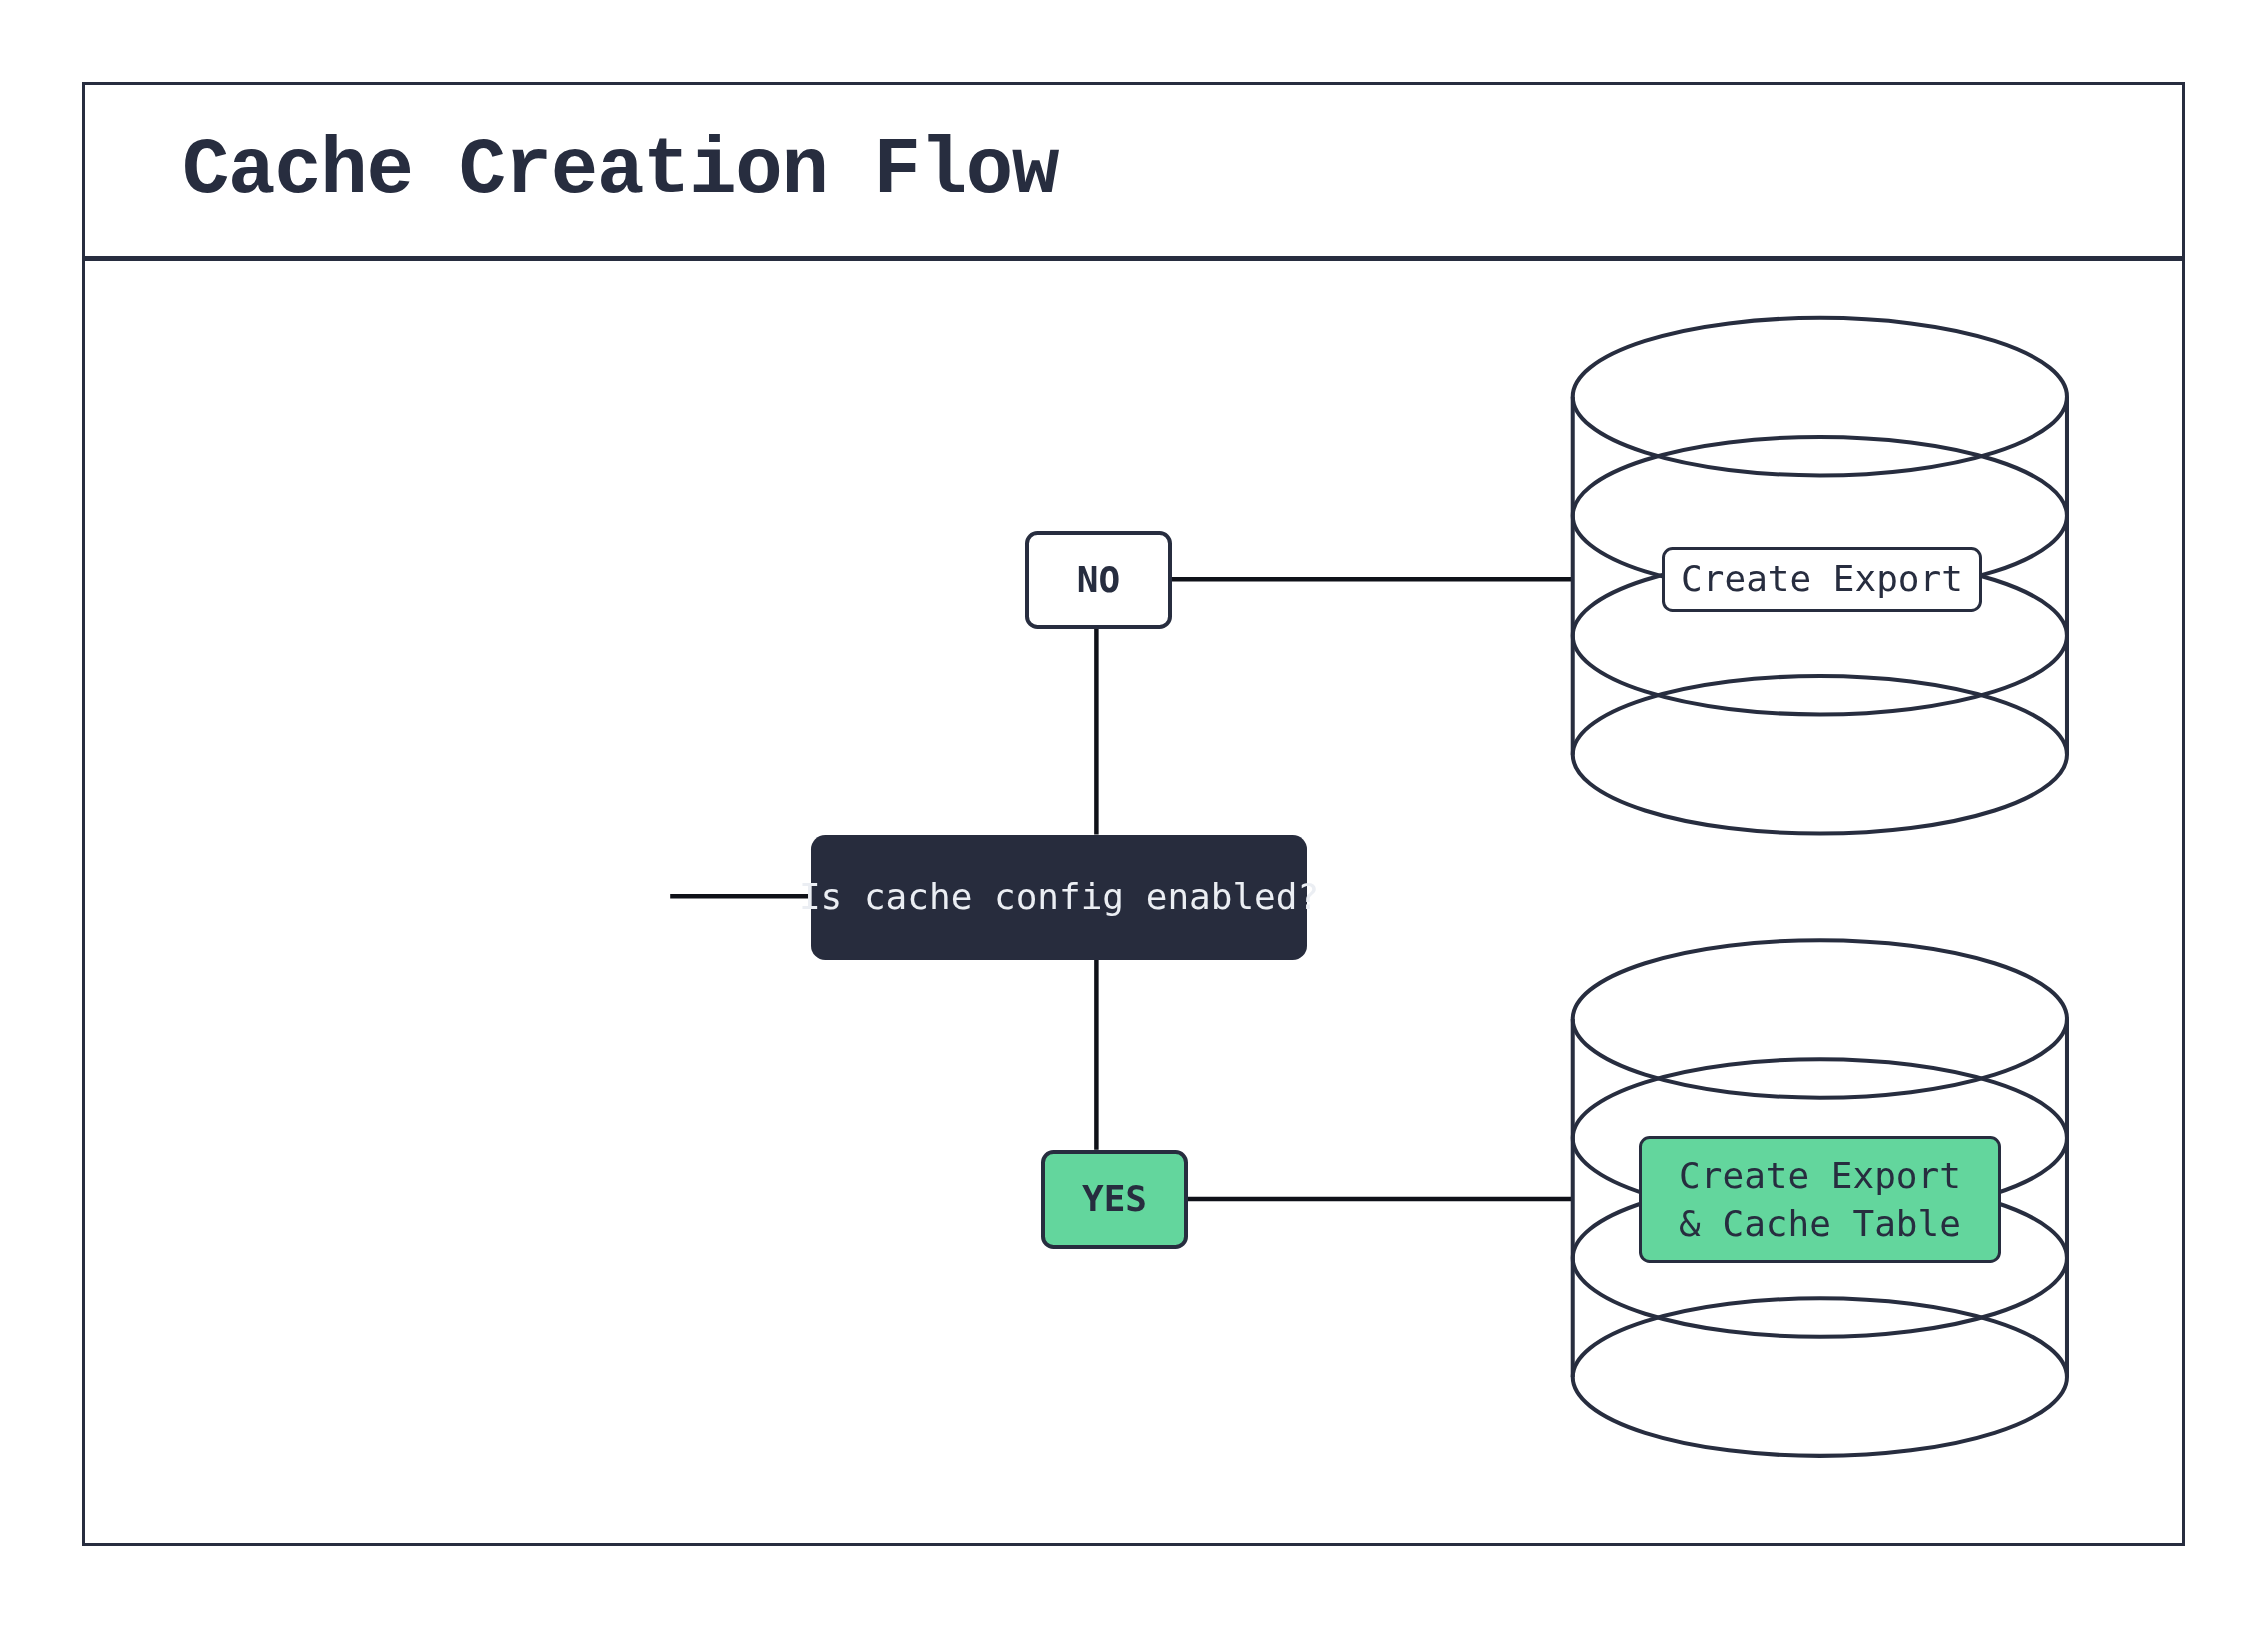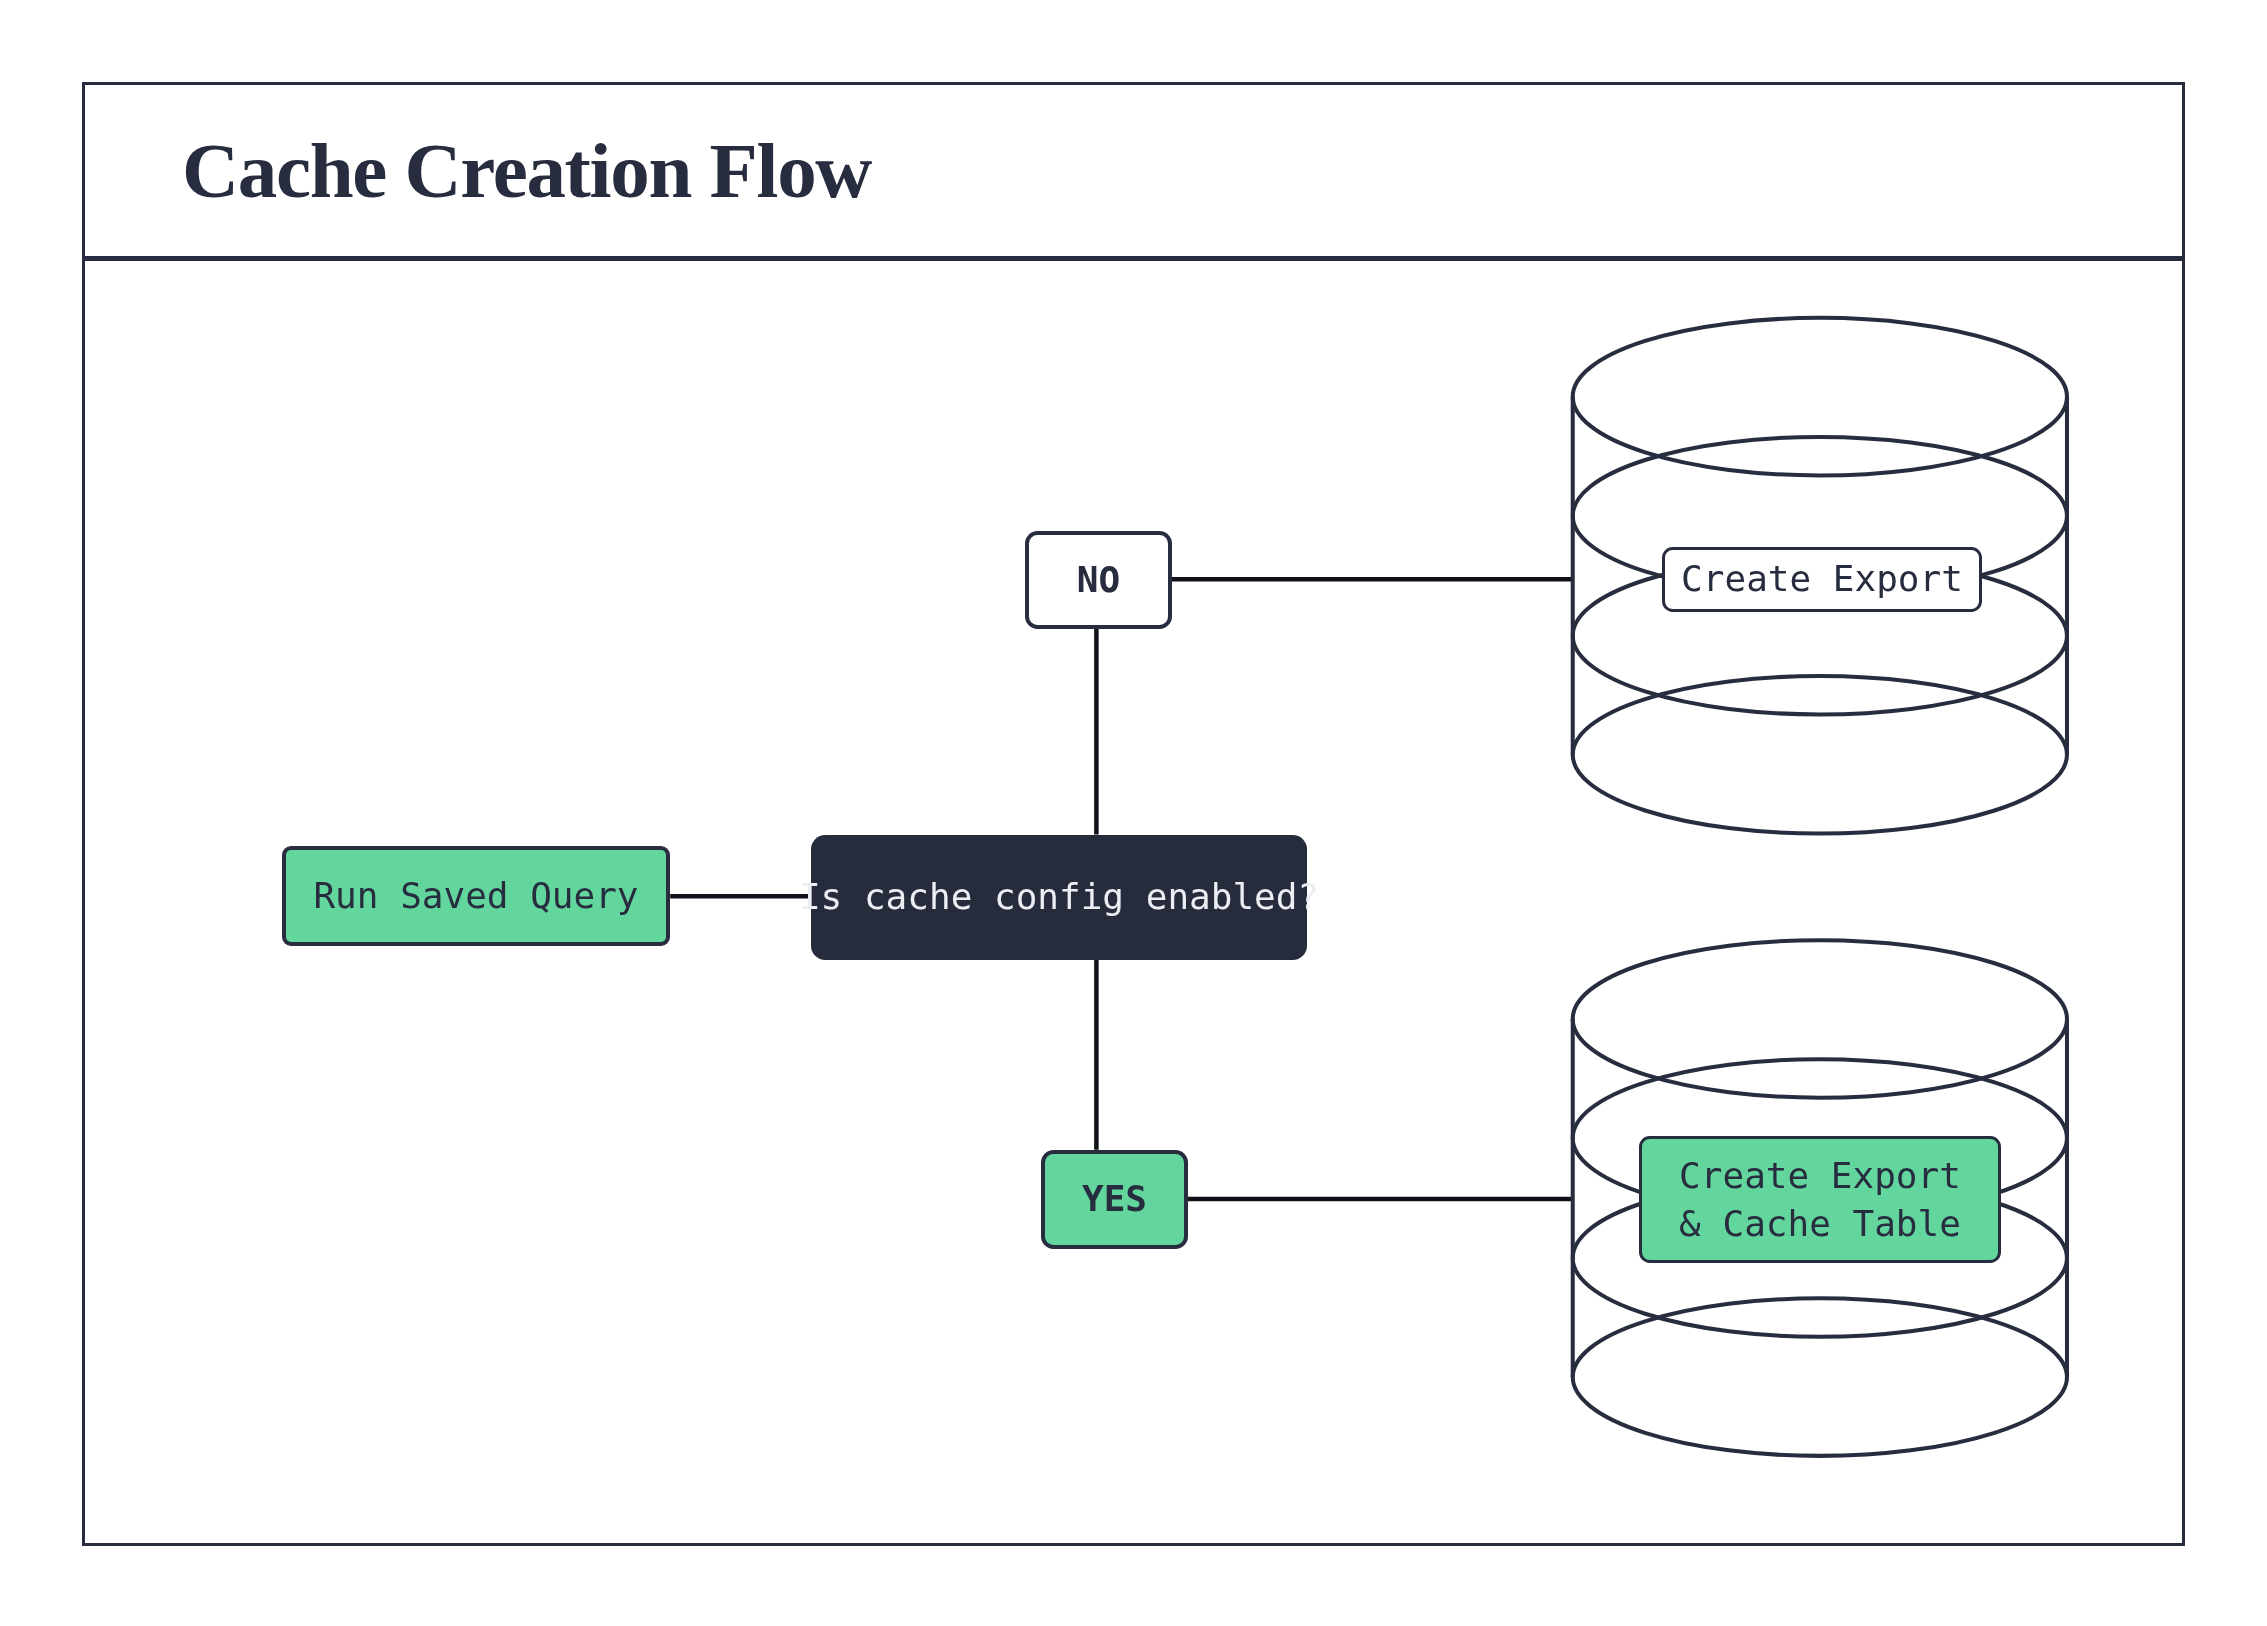--- a/index.html
+++ b/index.html
@@ -30,21 +30,21 @@
   .frame-header{
     position:absolute;
     left:0; top:0;
     width:100%; height:176px;
     border-bottom:5.4px solid var(--outline);
     display:flex;
     align-items:center;
     padding-left:97px;
   }
   .page-title{
-    font-family:Liberation Serif, serif;
+    font-family:Liberation Mono, monospace;
     font-weight:700;
     font-size:79px;
     letter-spacing:-1.3px;
     color:var(--outline);
     white-space:nowrap;
   }
   svg.diagram-layer{
     position:absolute;
     left:0; top:0;
     width:2268px; height:1626px;
@@ -137,23 +137,20 @@
       <ellipse class="cyl" cx="2032" cy="1138" rx="276" ry="88"></ellipse>
     </g>
   </svg>
 
   <div class="frame">
     <div class="frame-header">
       <div class="page-title">Cache Creation Flow</div>
     </div>
   </div>
 
-  <div class="node node-start">
-    <span>Run Saved Query</span>
-  </div>
 
   <div class="node node-decision">
     <span>Is cache config enabled?</span>
   </div>
 
   <div class="node node-no">
     <span>NO</span>
   </div>
 
   <div class="node node-yes">

